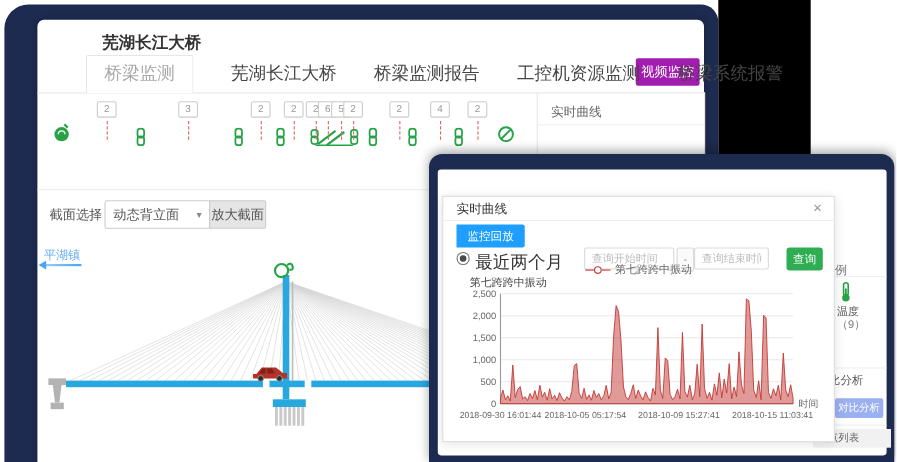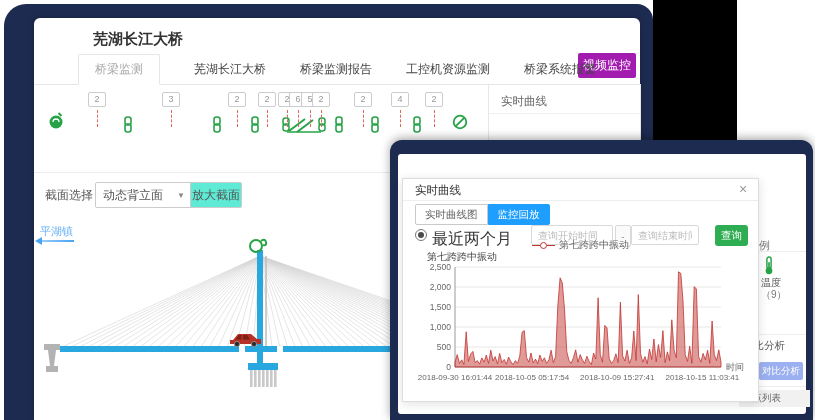--- a/index.html
+++ b/index.html
@@ -5,33 +5,33 @@
   html,body{margin:0;padding:0;background:#fff;font-family:"Liberation Sans","DejaVu Sans",sans-serif;}
   #stage{position:relative;width:815px;height:420px;overflow:hidden;background:#fff;}
   .abs{position:absolute;}
   
   #black-block{left:653px;top:0;width:84px;height:142px;background:#000;z-index:1;}
   #back-frame{left:4px;top:4px;width:649px;height:416px;background:#1e2b50;border-radius:22px 16px 0 0;z-index:2;}
   #back-window{left:34px;top:18px;width:606px;height:402px;background:#fff;border-radius:6px 6px 0 0;z-index:3;box-shadow:0 0 6px rgba(0,0,0,.25);}
   
   .pg-title{left:59px;top:12px;font-size:15px;font-weight:700;color:#333;}
   .tabs-row{left:0;top:39px;width:606px;height:28px;border-bottom:1px solid #e6e6e6;display:flex;align-items:flex-end;padding-left:44px;box-sizing:border-box;gap:34px;}
-  .tab{font-size:12px;color:#454545;padding:6px 0;cursor:pointer;white-space:nowrap;}
+  .tab{font-size:16px;color:#454545;padding:6px 0;cursor:pointer;white-space:nowrap;}
   .tab.active{border:1px solid #e6e6e6;border-bottom:1px solid #fff;background:#fff;color:#a9a9a9;padding:6px 16px;margin-bottom:-1px;border-radius:2px 2px 0 0;}
   .video-btn{left:544px;top:35px;width:58px;height:25px;background:#a21caf;color:#fff;font-size:12px;display:flex;align-items:center;justify-content:center;border-radius:2px;cursor:pointer;}
   .sensor-row{left:0;top:72px;width:606px;height:58px;}
   .s-item{position:absolute;transform:translateX(-50%);display:flex;flex-direction:column;align-items:center;}
   .badge{min-width:12px;height:13px;line-height:13px;padding:0 2px;border:1px solid #ccc;background:#fff;color:#999;font-size:9px;text-align:center;border-radius:2px;}
   .tickline{width:0;height:17px;border-left:1px dashed #e2655a;margin-top:3px;}
   .divider{left:0;top:154px;width:606px;height:0;border-top:1px solid #ececec;}
   .section-bar{left:0;top:164px;width:430px;height:26px;}
   .sec-label{left:11px;top:5px;font-size:12px;color:#555;}
   .sec-select{left:61px;top:0;width:82px;height:24px;border:1px solid #ccc;border-radius:2px;display:flex;align-items:center;justify-content:space-between;padding:0 7px;font-size:12px;color:#555;background:#fff;cursor:pointer;}
   .sec-caret{font-size:8px;color:#888;}
-  .sec-btn{left:156px;top:0;width:50px;height:24px;border:1px solid #ccc;border-radius:2px;background:#5eead4;font-size:12px;color:#555;display:flex;align-items:center;justify-content:center;cursor:pointer;}
+  .sec-btn{left:156px;top:0;width:50px;height:24px;border:1px solid #ccc;border-radius:2px;background:#e5e5e5;font-size:12px;color:#555;display:flex;align-items:center;justify-content:center;cursor:pointer;}
   .town-label{left:6px;top:206px;font-size:11px;color:#63aef5;}
   .town-arrow{left:4px;top:222px;width:36px;height:2px;background:linear-gradient(90deg,#9fd0fb,#4aa3f5);}
   .town-arrow:before{content:"";position:absolute;left:-7px;top:-3px;border:4px solid transparent;border-right:7px solid #4aa3f5;}
   .legend-panel{left:454px;top:66px;width:151px;height:336px;border:1px solid #e7e7e7;background:#fff;}
   .legend-panel-title{left:12px;top:9px;font-size:11.5px;color:#666;}
   .legend-panel-sep{left:0;top:28px;width:151px;border-top:1px solid #efefef;}
   
   #front-frame{left:390px;top:140px;width:423px;height:280px;background:#1e2b50;border-radius:12px 12px 0 0;z-index:5;box-shadow:0 -2px 10px rgba(0,0,0,.35);}
   #front-window{left:398px;top:154px;width:408px;height:260px;background:#fff;border-radius:3px;z-index:6;}
   .strip{left:355px;top:0;width:53px;height:260px;}
@@ -338,21 +338,20 @@
       <div class="abs list-row">测点列表</div>
     </div>
   </div>
 
   <div id="modal" class="abs">
     <div class="abs m-header">
       <div class="abs m-title">实时曲线</div>
       <div class="abs m-close">×</div>
     </div>
     <div class="abs m-tabs">
-        <div class="m-tab">实时曲线图</div>
         <div class="m-tab active">监控回放</div>
       </div>
     <div class="abs m-query">
       <div class="abs radio-outer">
         <div class="abs radio-inner"></div>
       </div>
       <div class="abs radio-label">最近两个月</div>
       <input class="abs q-inp q-input1" placeholder="查询开始时间" style="">
       <div class="abs q-sep">-</div>
       <input class="abs q-inp q-input2" placeholder="查询结束时间" style="">

